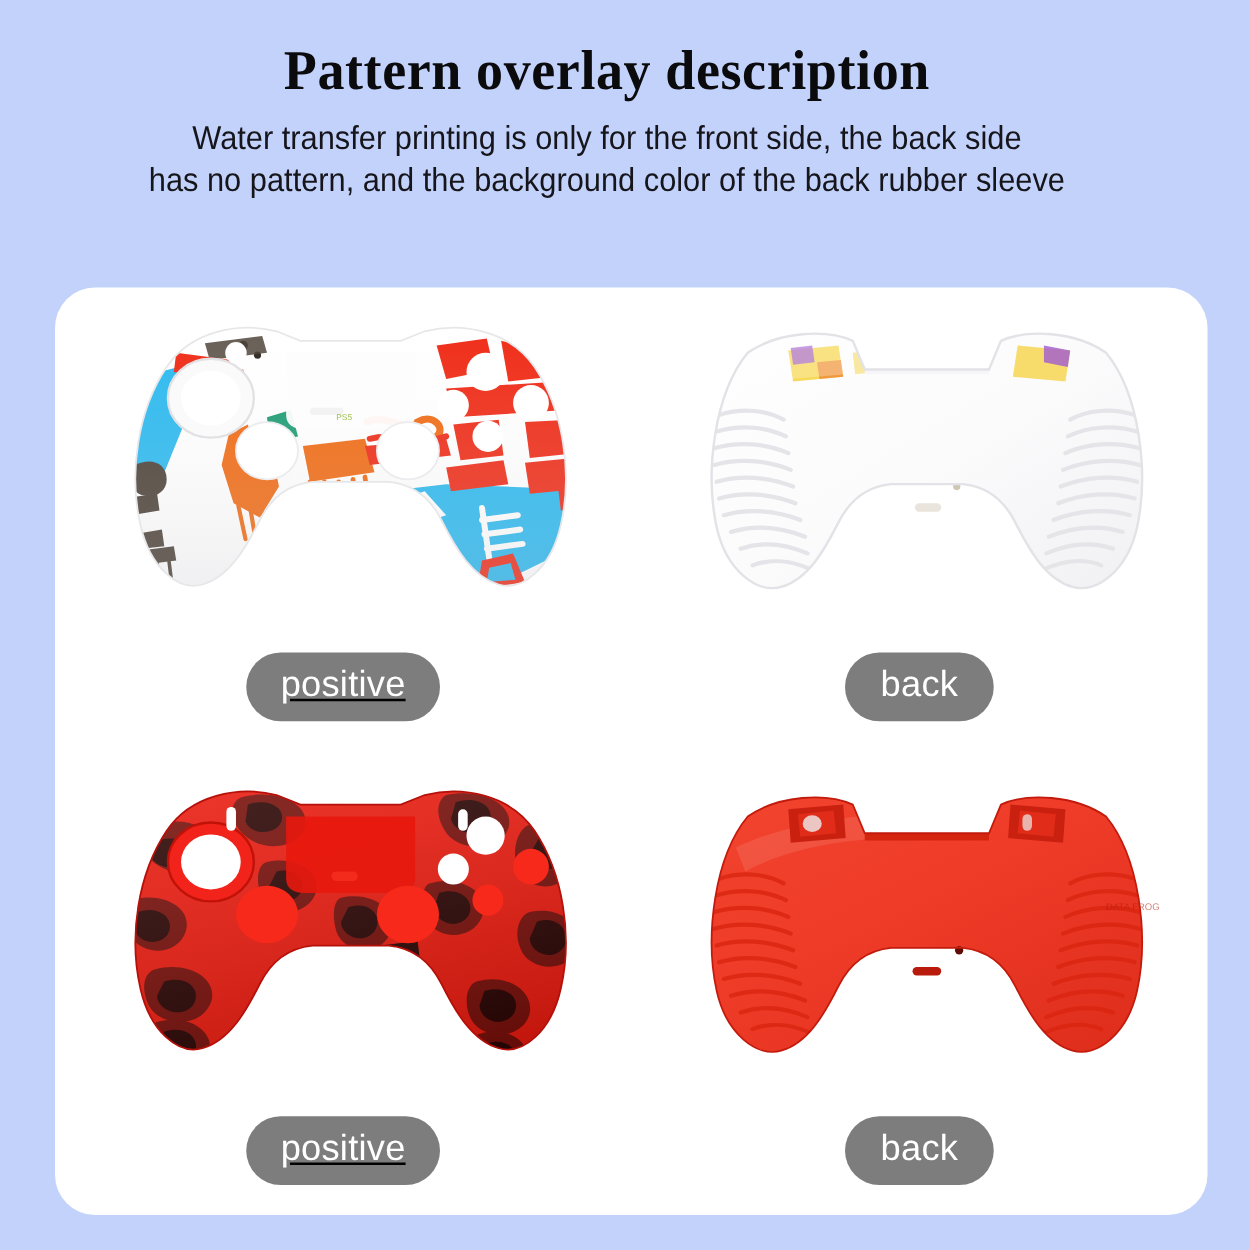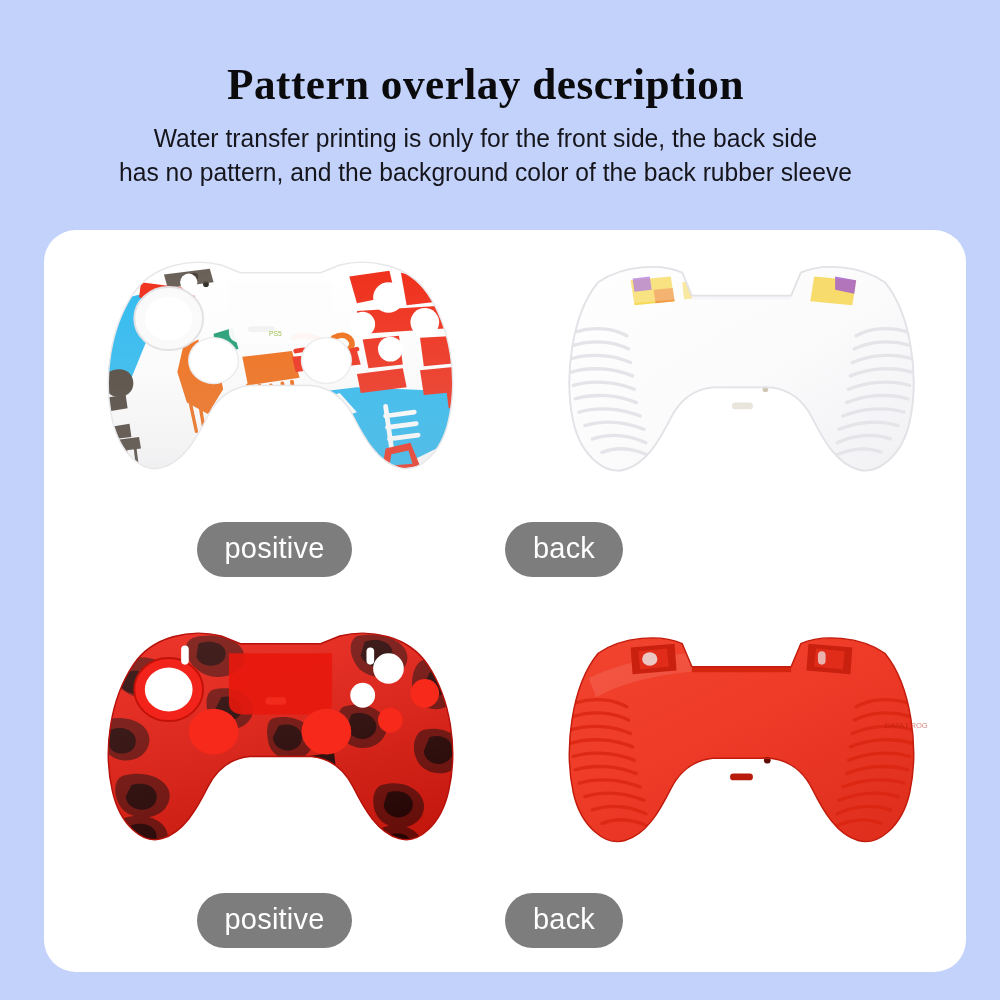--- a/index.html
+++ b/index.html
@@ -16,21 +16,21 @@
     font-family: "Liberation Sans", sans-serif;
     position: relative;
   }
 
   
   #header {
     position: absolute;
     top: 0; left: 0;
     width: 971px;
     height: 227px;
-    padding-top: 58px;
+    padding-top: 30px;
     text-align: center;
   }
 
   #page-title {
     font-family: "Liberation Serif", serif;
     font-weight: bold;
     font-size: 45px;
     line-height: 52px;
     color: #0b0b0d;
     letter-spacing: 0.5px;
@@ -76,36 +76,36 @@
     left: 12px; right: 0;
     top: 14px;
     height: 258px;
   }
 
   .badge-wrap {
     position: absolute;
     left: 0; right: 0;
     bottom: 24px;
     display: flex;
-    justify-content: flex-start;
+    justify-content: center;
   }
 
   .badge {
     background: #7d7d7d;
     color: #ffffff;
     font-size: 29px;
     line-height: 29px;
     padding: 12px 28px 14px;
     border-radius: 30px;
     letter-spacing: 0.2px;
     font-family: "Liberation Sans", sans-serif;
   }
 
   
-  .cell-0 .badge-wrap, .cell-2 .badge-wrap { justify-content: center; }
+  .cell-0 .badge-wrap, .cell-2 .badge-wrap { justify-content: center; text-decoration: underline; }
 
   svg.ctrl { display: block; width: 100%; height: 100%; }
 </style>
 </head>
 <body>
 
 <div id="header">
   <div id="page-title">Pattern overlay description</div>
   <div id="subtitle">Water transfer printing is only for the front side, the back side
 has no pattern, and the background color of the back rubber sleeve</div>

